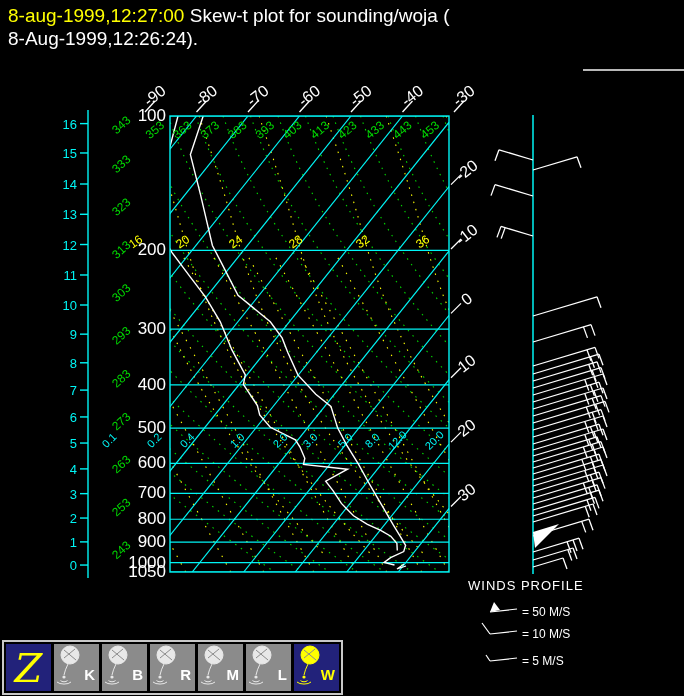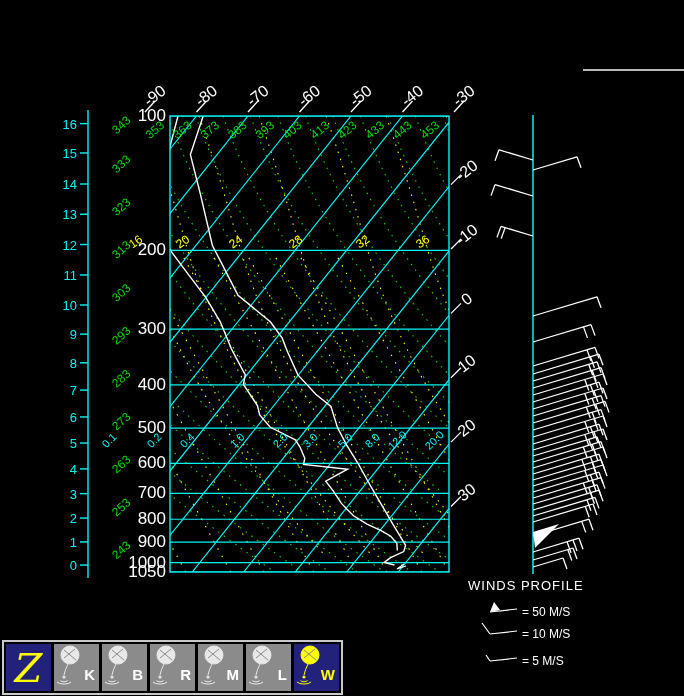--- a/index.html
+++ b/index.html
@@ -17,20 +17,24 @@
                   font-size:15px;font-family:"Liberation Sans",sans-serif;}
   .tb-btn.navy .letter{color:#ffff00;}
   .tb-btn .zglyph{position:absolute;left:0;top:0;width:45px;height:47px;display:flex;
                   align-items:center;justify-content:center;color:#ffff00;
                   font-family:"DejaVu Serif",serif;font-style:italic;font-size:40px;}
 </style>
 </head>
 <body>
 
 <div class="screen">
+  <div class="titlebar">
+    <div><span class="ts">8-aug-1999,12:27:00</span><span> Skew-t plot for sounding/woja (</span></div>
+    <div>8-Aug-1999,12:26:24).</div>
+  </div>
   <div class="border-frag"></div>
   <svg id="plot" width="684" height="696" viewBox="0 0 684 696">
       <defs>
         <clipPath id="plotclip">
           <rect x="170" y="116" width="279" height="456"></rect>
         </clipPath>
       </defs>
       <g clip-path="url(#plotclip)">
         <path d="M -134.5 116 Q -54.5 344 274.5 572" stroke="#00d800" fill="none" stroke-width="1.1" stroke-dasharray="1.5,5.5"></path>
         <path d="M -107 116 Q -27 344 302 572" stroke="#00d800" fill="none" stroke-width="1.1" stroke-dasharray="1.5,5.5"></path>

